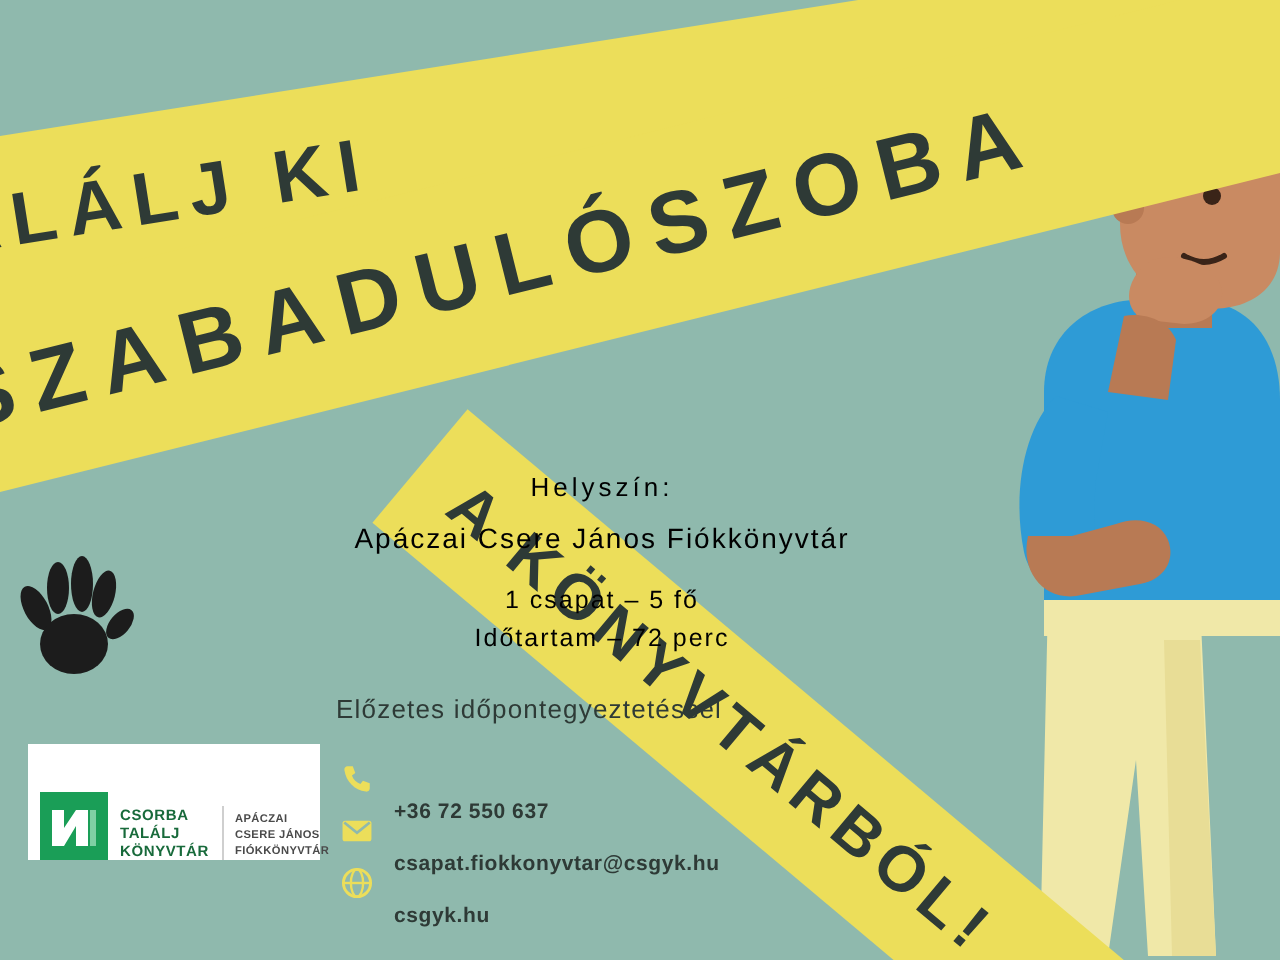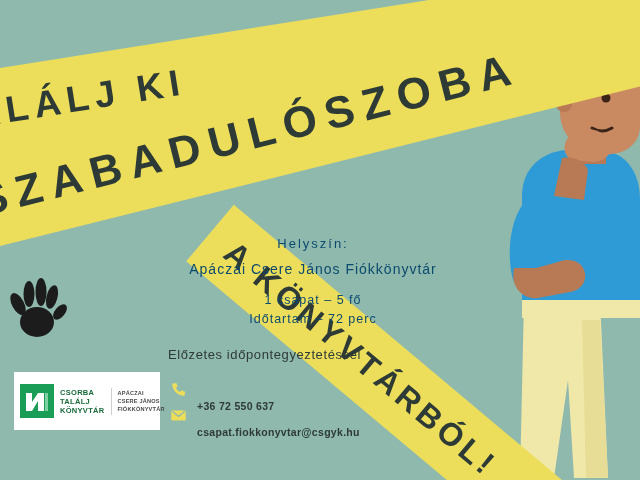--- a/index.html
+++ b/index.html
@@ -110,25 +110,25 @@
     position: absolute;
     left: 8px;
     top: 278px;
     width: 62px;
     height: 62px;
   }
 
   
   .info {
     position: absolute;
-    left: 148px;
+    left: 136px;
     top: 236px;
     width: 330px;
     text-align: center;
-    color: #0c4a6e;
+    color: #000000;
     font-family: "Liberation Sans", sans-serif;
   }
   .info .venue-label {
     font-size: 13px;
     letter-spacing: 2px;
     margin-bottom: 10px;
   }
   .info .venue-name {
     font-size: 14px;
     letter-spacing: 1px;
@@ -185,21 +185,21 @@
 
   
   .logo {
     position: absolute;
     left: 14px;
     top: 372px;
     width: 146px;
     height: 58px;
     background: #ffffff;
     display: flex;
-    align-items: center;
+    align-items: flex-end;
     padding: 0 6px;
     box-sizing: border-box;
   }
   .logo .mark {
     width: 34px;
     height: 34px;
     flex: 0 0 34px;
     margin-right: 6px;
   }
   .logo .ltext {
@@ -311,20 +311,30 @@
     <div class="crow">
       <span class="ic">
         <svg viewBox="0 0 20 20" width="17" height="17">
           <rect x="1.5" y="4" width="17" height="12" rx="1.5" fill="#ecde5a"></rect>
           <path d="M2.5 5 L10 11 L17.5 5" fill="none" stroke="#8fb9ad" stroke-width="1.6"></path>
         </svg>
       </span>
       <span class="ctext">csapat.fiokkonyvtar@csgyk.hu</span>
     </div>
 
+    <div class="crow">
+      <span class="ic">
+        <svg viewBox="0 0 20 20" width="17" height="17">
+          <circle cx="10" cy="10" r="8" fill="none" stroke="#ecde5a" stroke-width="1.7"></circle>
+          <ellipse cx="10" cy="10" rx="3.6" ry="8" fill="none" stroke="#ecde5a" stroke-width="1.4"></ellipse>
+          <line x1="2" y1="10" x2="18" y2="10" stroke="#ecde5a" stroke-width="1.4"></line>
+        </svg>
+      </span>
+      <span class="ctext">csgyk.hu</span>
+    </div>
 
   </div>
 
   <div class="logo">
     <svg class="mark" viewBox="0 0 34 34">
       <rect x="0" y="0" width="34" height="34" fill="#1a9e57"></rect>
       <path d="M6 27 L6 9 L12 9 L12 18 L18 9 L24 9 L24 27 L18 27 L18 17 L12 27 Z" fill="#ffffff"></path>
       <rect x="25" y="9" width="3" height="18" fill="#7fd0a4"></rect>
     </svg>
     <div class="ltext">

